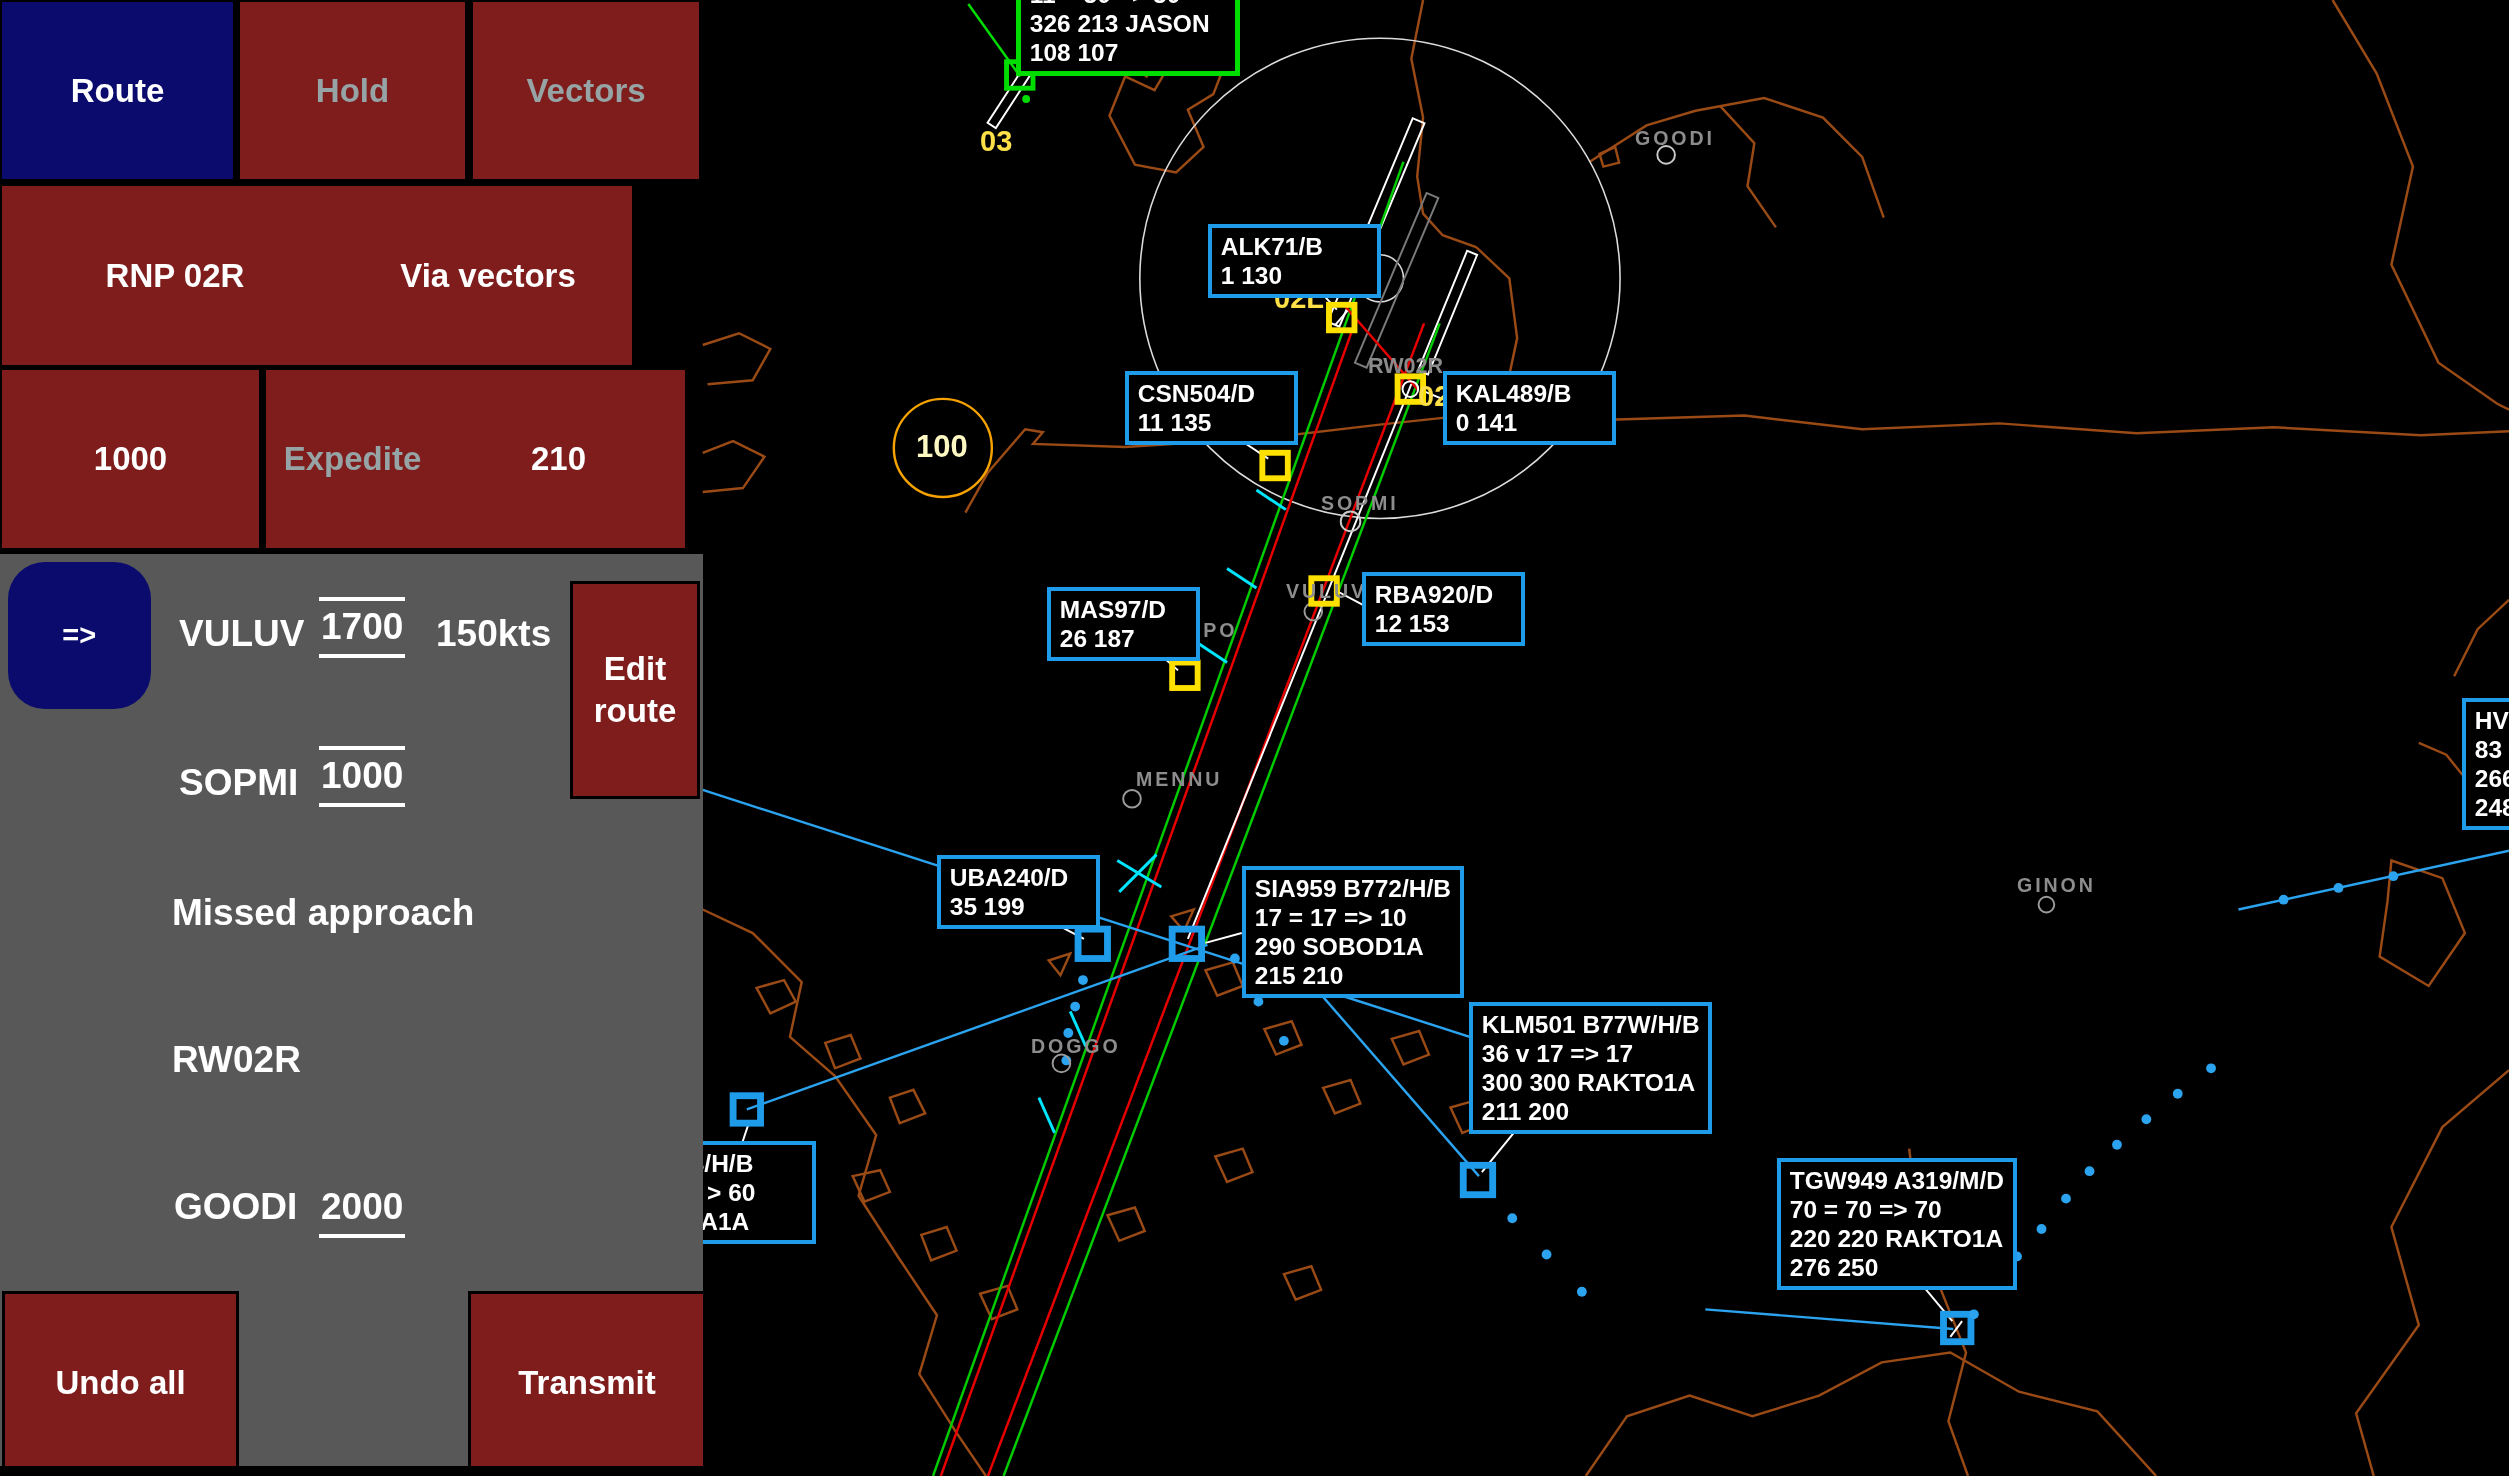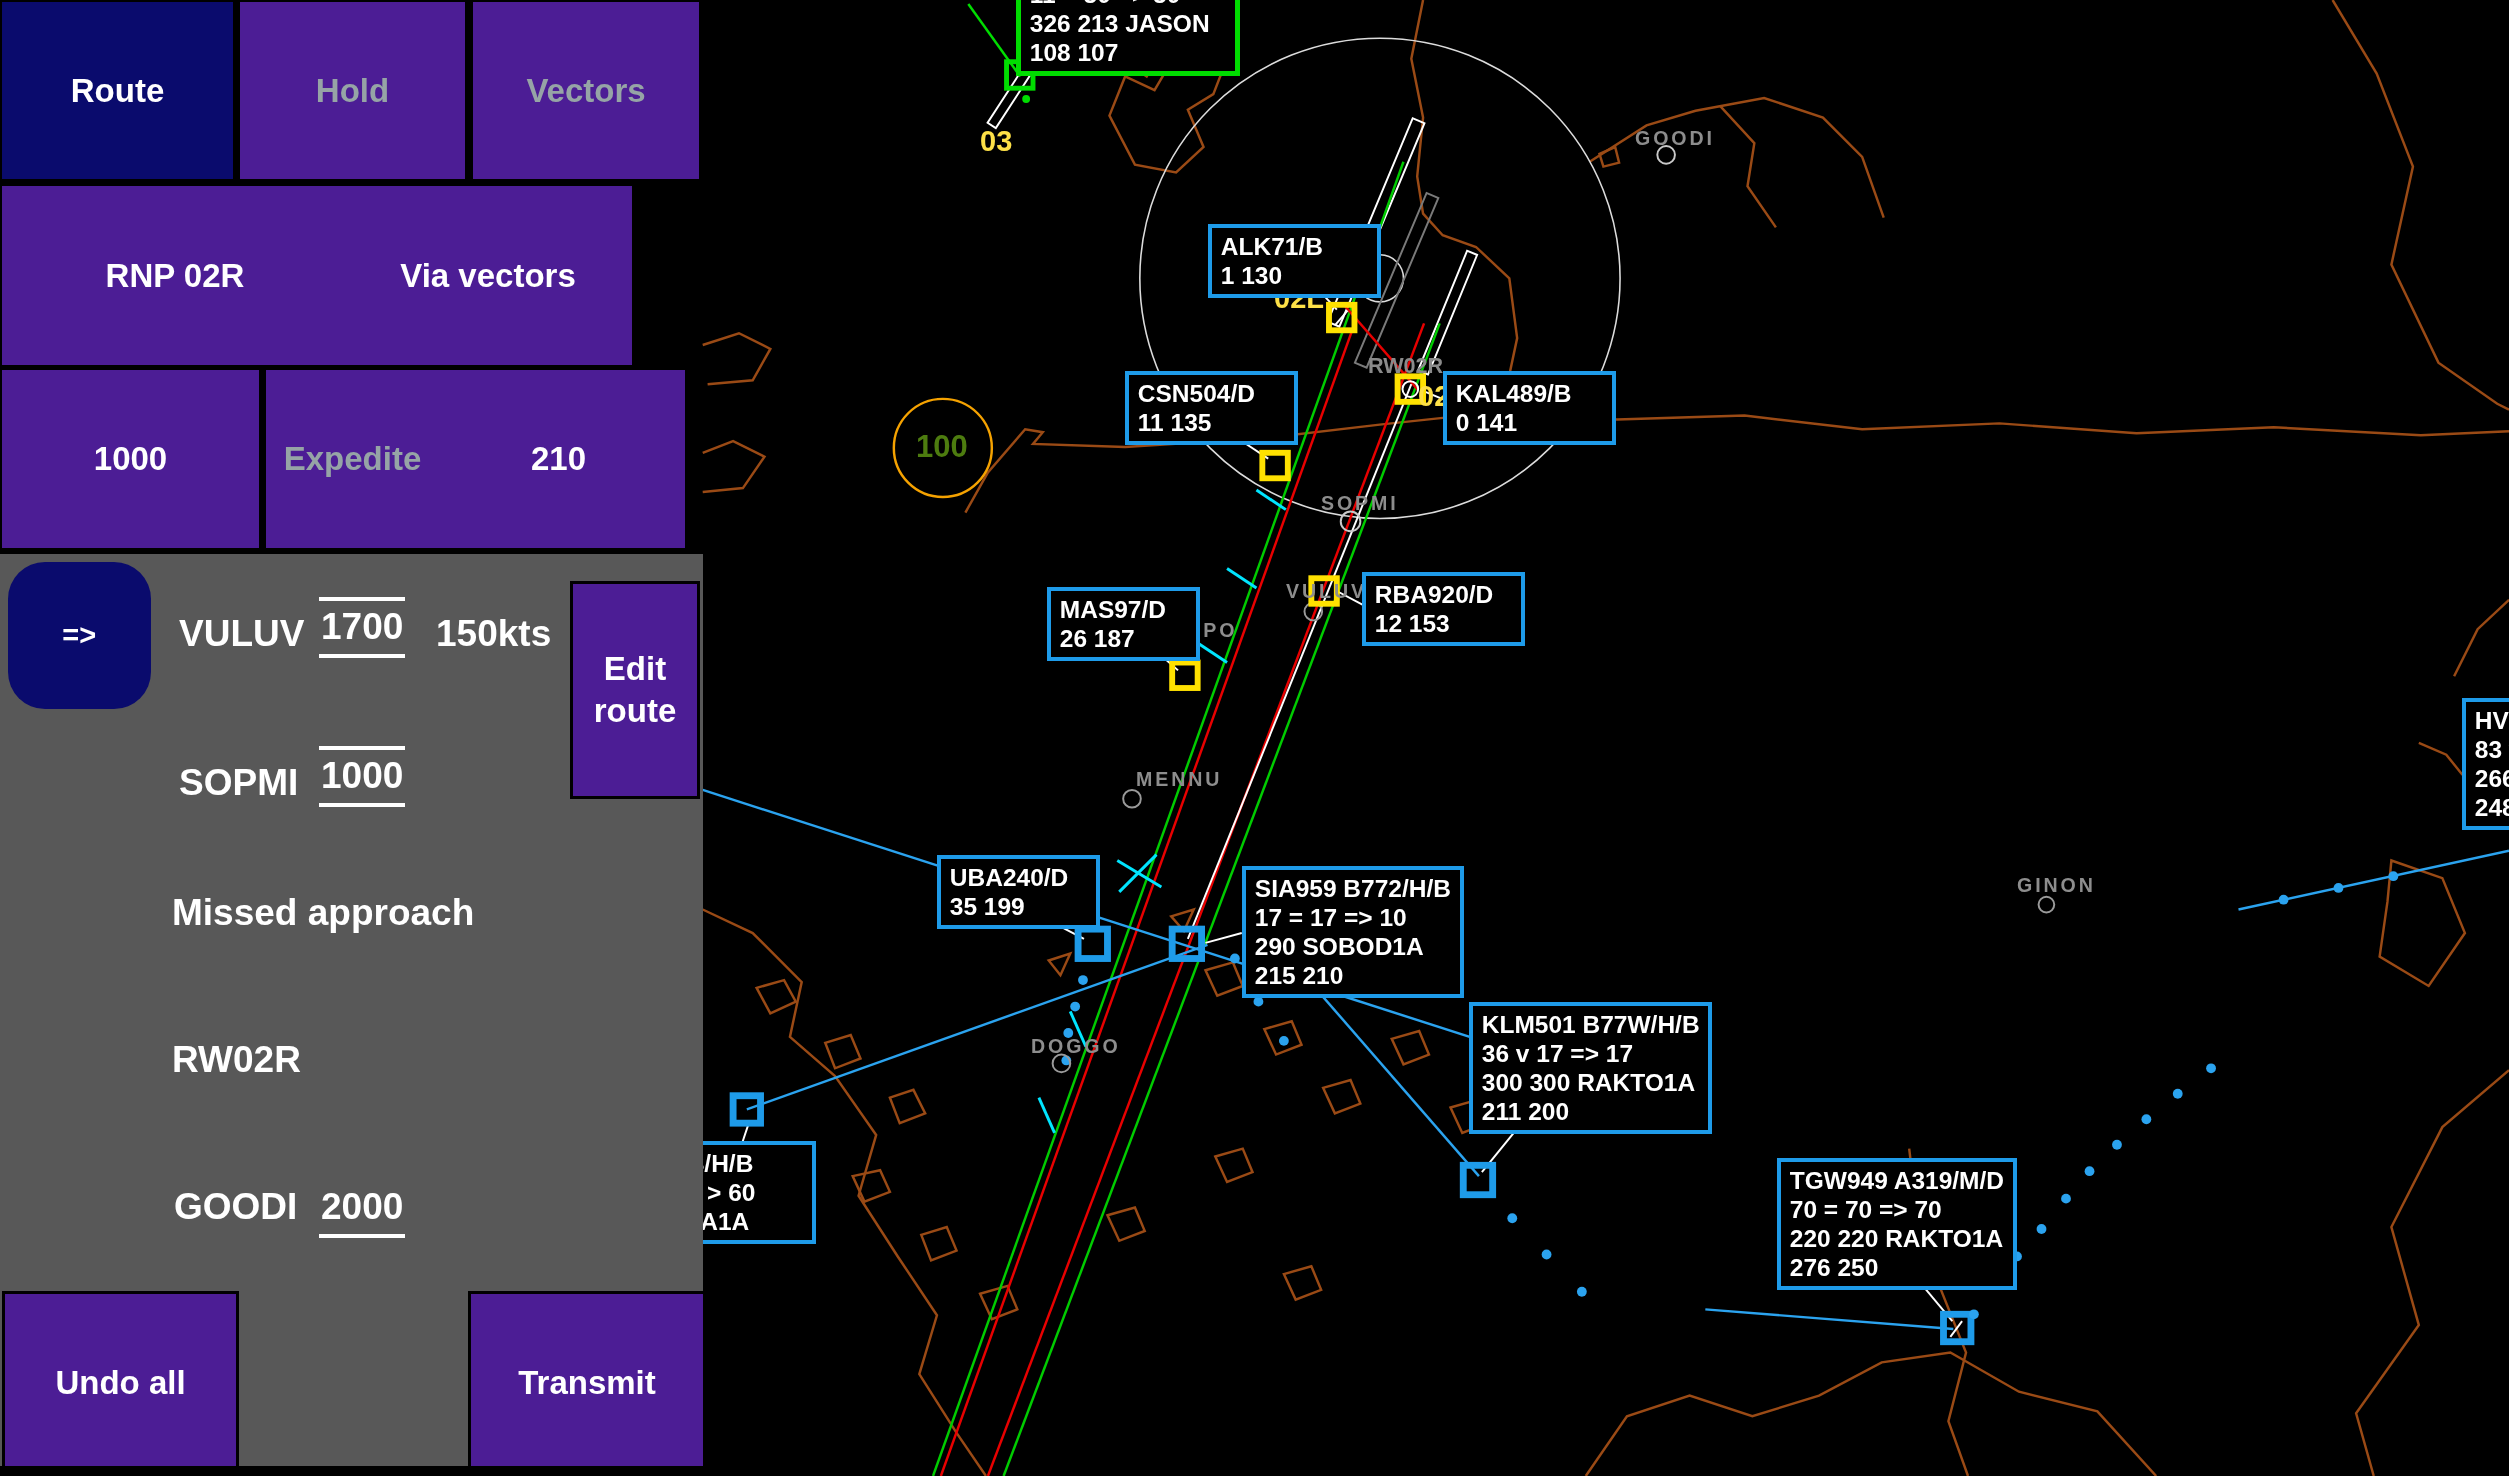--- a/index.html
+++ b/index.html
@@ -1,38 +1,38 @@
 <!DOCTYPE html>
 <html><head>
 <meta charset="utf-8">
 <style>
   html,body{margin:0;padding:0;background:#000;width:2509px;height:1476px;overflow:hidden;}
   body{position:relative;font-family:"Liberation Sans",sans-serif;}
   #radar-svg{position:absolute;left:0;top:0;z-index:1;}
   
   .panel-btn{position:absolute;display:flex;align-items:center;justify-content:center;
-    background:#4c1d95;color:#fff;font:bold 33px "Liberation Sans",sans-serif;z-index:12;}
+    background:#7f1d1d;color:#fff;font:bold 33px "Liberation Sans",sans-serif;z-index:12;}
   .panel-btn.dim{color:#96a4a6;}
   .panel-btn.navy{background:#0a0b6d;}
   .panel-btn.bordered{border:3.9px solid #000;}
   #gray-panel{position:absolute;left:0;top:554px;width:703px;height:922px;background:#585858;z-index:10;}
   .gp-text{position:absolute;color:#fff;font:bold 37px "Liberation Sans",sans-serif;white-space:nowrap;}
   .chip{position:absolute;background:#0a0b6d;border-radius:37px;display:flex;align-items:center;justify-content:center;
     color:#fff;font:bold 29px "Liberation Sans",sans-serif;}
   .oline-uline{border-top:4.9px solid #fff;border-bottom:4.9px solid #fff;padding:4.9px 2px 5.9px 2px;}
   .uline-only{border-bottom:4.9px solid #fff;padding:0 2px 5.9px 2px;}
   #bottom-strip{position:absolute;left:0;top:1466px;width:703px;height:9.8px;background:#000;z-index:13;}
   
   .acl{position:absolute;background:#000;border:4.9px solid #1e9be9;color:#fff;
     font:bold 24.5px/29px "Liberation Sans",sans-serif;white-space:pre;padding:3.9px 8.8px;z-index:5;}
   .acl.green{border-color:#00dd00;border-width:5.9px;}
   .wp{position:absolute;color:#8d8d8d;font:bold 19.6px "Liberation Sans",sans-serif;letter-spacing:2.9px;z-index:3;white-space:nowrap;}
   .rwnum{position:absolute;color:#fde047;font:bold 29px "Liberation Sans",sans-serif;z-index:4;white-space:nowrap;}
   .rwname{position:absolute;color:#8a8a8a;font:bold 21.6px "Liberation Sans",sans-serif;z-index:4;white-space:nowrap;}
-  .area100{position:absolute;color:#4d7c0f;font:bold 31px "Liberation Sans",sans-serif;z-index:3;}
+  .area100{position:absolute;color:#fef9c3;font:bold 31px "Liberation Sans",sans-serif;z-index:3;}
 </style>
 </head>
 <body>
 
 <svg id="radar-svg" width="2509" height="1476" viewBox="0 0 2560 1506">
 
   <g stroke="#9a4a15" stroke-width="2.5" fill="none">
     <path d="M1128,0 L1143,38 L1172,28 L1198,58 L1178,92 L1148,78 L1132,118 L1158,168 L1200,176 L1228,150 L1212,112 L1238,96 L1252,60 L1240,20 L1258,0"></path>
     <path d="M1162,50 L1180,60 L1170,78 L1155,68 Z"></path>
     <path d="M1452,0 L1440,60 L1452,120 L1446,180 L1452,218 L1472,240 L1506,252 L1540,284 L1548,345 L1532,420"></path>

